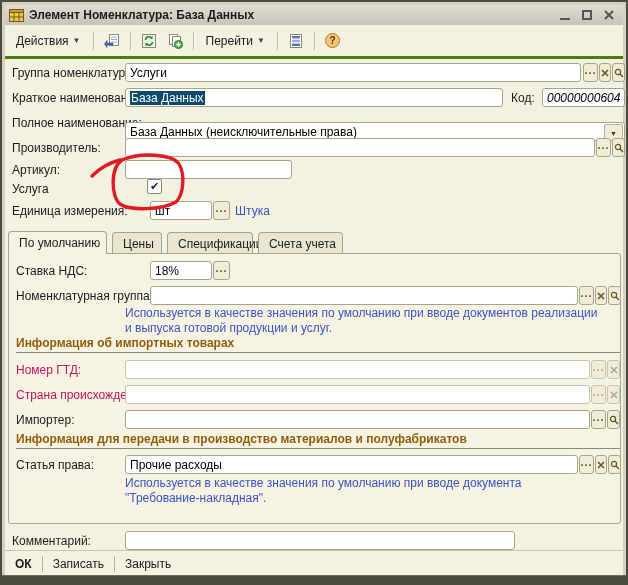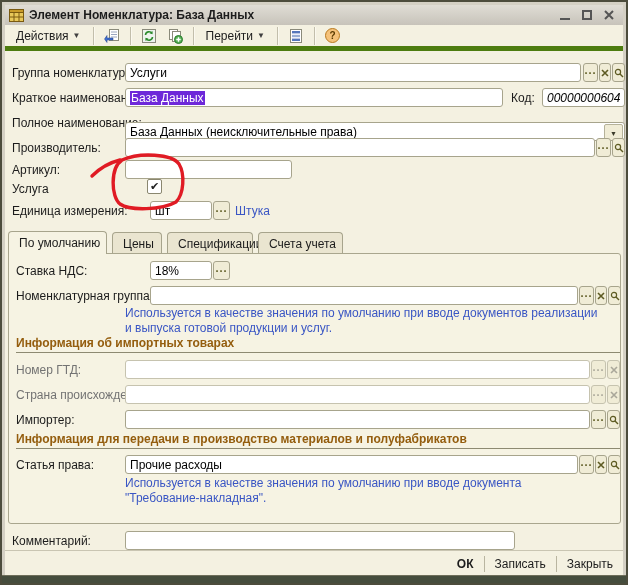--- a/index.html
+++ b/index.html
@@ -19,40 +19,40 @@
   .title-text{font-weight:bold;color:#1c1c1c;margin-left:5px;white-space:nowrap;}
   .win-controls{margin-left:auto;display:flex;align-items:center;gap:10px;padding-right:4px;}
   .wc{width:12px;height:12px;position:relative;cursor:default;}
   .wc-min::after{content:"";position:absolute;left:1px;right:1px;bottom:1px;height:2px;background:#555;}
   .wc-max::after{content:"";position:absolute;inset:1px;border:2px solid #555;border-top-width:2px;}
   .wc-close svg{display:block;}
   
   .cat-icon{width:15px;height:13px;display:inline-block;}
   
   .toolbar{
-    position:absolute;left:3px;top:23px;right:3px;height:26px;
-    background:#f4f1e1;border-bottom:5px solid #4d7c0f;
+    position:absolute;left:3px;top:23px;right:3px;height:34px;
+    background:#f4f1e1;border-bottom:3px solid #4d7c0f;
     display:flex;align-items:center;padding:8px 4px;box-sizing:border-box;
   }
   .tb-btn{
     display:flex;align-items:center;gap:4px;padding:2px 6px;border:1px solid transparent;
     border-radius:2px;color:#202020;cursor:default;white-space:nowrap;
   }
   .tb-caret{font-size:8px;color:#404040;}
   .tb-sep{width:1px;height:18px;background:#c2beab;margin:0 5px;box-shadow:1px 0 0 #fbf9ef;}
   .tb-icon{display:flex;align-items:center;justify-content:center;width:24px;height:22px;border:1px solid transparent;border-radius:2px;}
   
   .lbl{position:absolute;color:#1c1c1c;white-space:nowrap;}
-  .lbl.dis{color:#737373;}
+  .lbl.dis{color:#be185d;}
   .field{
     position:absolute;height:19px;background:#ffffff;border:1px solid #a7a48c;border-radius:3px;
     box-sizing:border-box;display:flex;align-items:center;padding:0 4px;overflow:hidden;white-space:nowrap;
   }
   .field.dis{border-color:#c6c3af;}
-  .sel{background:#6d28d9;color:#ffffff;padding:0 1px;}
+  .sel{background:#0c4a6e;color:#ffffff;padding:0 1px;}
   .fbtn{
     position:absolute;height:19px;box-sizing:border-box;background:#f0ecd6;border:1px solid #a7a48c;
     border-radius:3px;display:flex;align-items:center;justify-content:center;
     color:#5d5a22;font-size:11px;font-weight:bold;cursor:default;line-height:1;
   }
   .fbtn.dis{color:#aaa79a;border-color:#c6c3af;}
   .fbtn .dots{letter-spacing:1px;margin-top:-4px;}
   .drop-btn{position:absolute;height:17px;width:17px;top:1px;right:1px;background:#f0ecd6;border:1px solid #b5b29a;border-radius:2px;display:flex;align-items:center;justify-content:center;font-size:7px;color:#3a3a2a;}
   .checkbox{
     position:absolute;width:15px;height:15px;background:#fff;border:1px solid #8a876f;border-radius:2px;
@@ -63,21 +63,21 @@
   .sect{position:absolute;border-bottom:1px solid #8d8a72;color:#945d0e;font-weight:bold;padding-bottom:2px;white-space:nowrap;}
   
   .tab{
     position:absolute;height:22px;box-sizing:border-box;border:1px solid #a7a48c;border-bottom:none;
     border-radius:4px 4px 0 0;display:flex;align-items:center;justify-content:flex-start;
     background:#eae5d0;color:#1c1c1c;padding:0 10px;cursor:default;white-space:nowrap;
   }
   .tab.active{background:#f6f3e3;height:23px;z-index:3;}
   .panel{position:absolute;left:6px;right:5px;border:1px solid #a9a68e;border-radius:0 3px 3px 3px;background:#f6f3e3;}
   
-  .footer{position:absolute;left:3px;right:3px;bottom:7px;height:25px;border-top:1px solid #c9c5b2;display:flex;align-items:center;justify-content:flex-end;background:#f4f1e1;}
+  .footer{position:absolute;left:3px;right:3px;bottom:7px;height:25px;border-top:1px solid #c9c5b2;display:flex;align-items:center;background:#f4f1e1;}
   .f-btn{padding:2px 10px;color:#1c1c1c;cursor:default;white-space:nowrap;}
   .f-btn.ok{font-weight:bold;}
   .f-sep{width:1px;height:16px;background:#b9b5a0;}
   .bottom-edge{position:absolute;left:0;right:0;bottom:0;height:7px;background:#454d3d;border-top:1px solid #6e6e5a;}
   
   .annotation{position:absolute;left:84px;top:148px;pointer-events:none;z-index:5;}
   svg{display:block;}
 </style>
 </head>
 <body>

